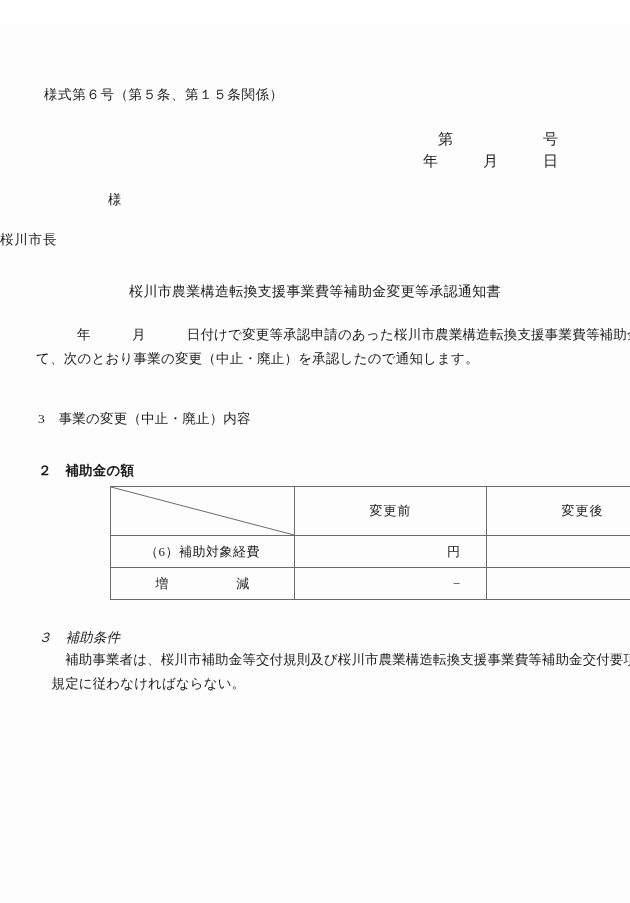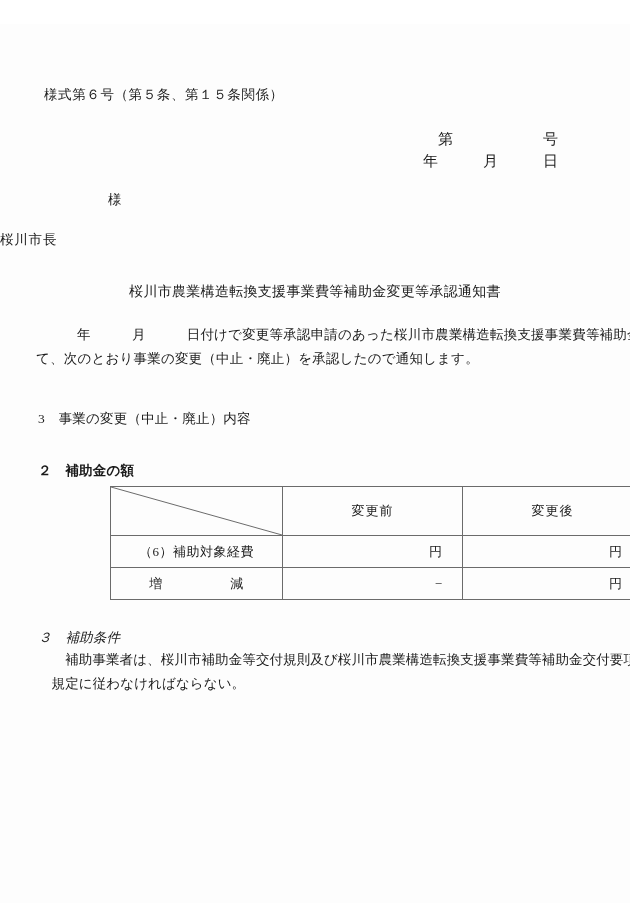--- a/index.html
+++ b/index.html
@@ -108,21 +108,21 @@
     left: 110px;
     top: 462px;
     width: 409px;
     border-collapse: collapse;
     table-layout: fixed;
     font-size: 13px;
   }
   .amount-table td {
     border: 1px solid #6b6b6b;
     height: 31px;
-    padding: 0 20px;
+    padding: 0 26px;
     vertical-align: middle;
     white-space: pre;
   }
   .col-label { width: 131px; }
   .col-val   { width: 139px; }
 
   .hdr-corner {
     position: relative;
     padding: 0;
     overflow: hidden;

